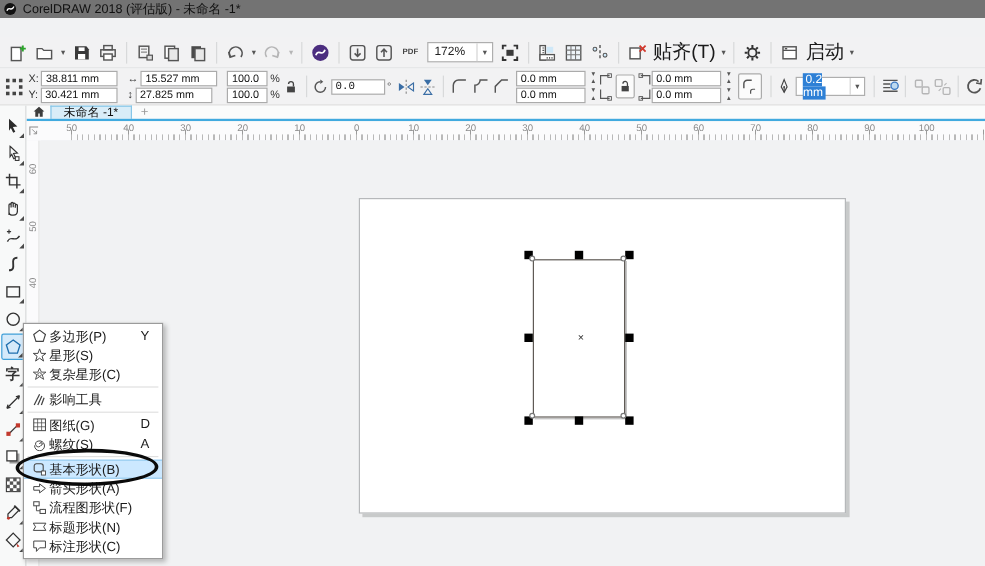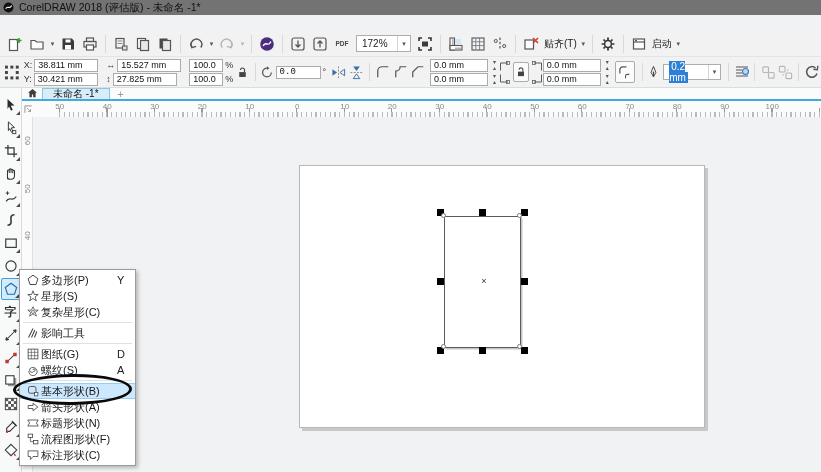--- a/index.html
+++ b/index.html
@@ -20,21 +20,21 @@
   
   .toolbar { position:absolute; left:0; top:31px; width:821px; height:26px; background:#f2f2f3;
              display:flex; align-items:center; padding-left:4px; border-bottom:1px solid #e3e4e5; }
   .tbtn { width:22px; height:22px; display:flex; align-items:center; justify-content:center; border-radius:2px; }
   .tsep { width:1px; height:18px; background:#d8d9da; margin:0 4px; }
   .drop { font-size:7px; color:#555; width:9px; text-align:center; }
   .grayed { opacity:.38; }
   .combo { display:flex; align-items:center; height:17px; background:#fff; border:1px solid #aeaeae; margin:0 3px; }
   .combo .cval { font-size:10px; padding:0 5px; min-width:40px; }
   .combo .cbtn { width:13px; height:100%; border-left:1px solid #d5d5d5; display:flex; align-items:center; justify-content:center; }
-  .tlabel { font-size:10px; color:#1a1a1a; padding:0 2px; }
+  .tlabel { font-size:16px; color:#1a1a1a; padding:0 2px; }
   svg.ic { display:block; }
 
   
   .propbar { position:absolute; left:0; top:57px; width:821px; height:31px; background:#f2f2f3;
              display:flex; align-items:center; padding-left:4px; border-bottom:1px solid #dcdddd; font-size:9px; }
   .stack { display:flex; flex-direction:column; gap:1px; justify-content:center; }
   .frow { display:flex; align-items:center; gap:2px; height:13px; }
   .fld { background:#fff; border:1px solid #ababab; height:13px; font-size:9px; display:flex;
          align-items:center; padding:0 3px; color:#111; }
   .w64 { width:64px; } .w34 { width:34px; } .w48 { width:48px;font-family:Liberation Mono, monospace; } .w38 { width:58px; }
@@ -705,40 +705,40 @@
           <svg class="ic" width="12" height="12" viewBox="0 0 16 16">
             <polygon points="1.5,6 8,6 8,3 14.5,8 8,13 8,10 1.5,10" fill="none" stroke="#444" stroke-width="1.1"></polygon>
           </svg>
         </span>
       <span class="flab">箭头形状(A)</span>
       <span class="fkey"></span>
     </div>
     <div class="fitem">
       <span class="fico">
           <svg class="ic" width="12" height="12" viewBox="0 0 16 16">
-            <polygon points="1,4 15,4 12.5,8 15,12 1,12 3.5,8" fill="none" stroke="#444" stroke-width="1.1"></polygon>
-          </svg>
-        </span>
-      <span class="flab">标题形状(N)</span>
-      <span class="fkey"></span>
-    </div>
-    <div class="fitem">
-      <span class="fico">
-          <svg class="ic" width="12" height="12" viewBox="0 0 16 16">
             <rect x="1.5" y="1.5" width="6" height="4.5" fill="none" stroke="#444" stroke-width="1.1"></rect>
             <rect x="8.5" y="10" width="6" height="4.5" fill="none" stroke="#444" stroke-width="1.1"></rect>
             <path d="M4.5 6v5.5h4" fill="none" stroke="#444" stroke-width="1"></path>
           </svg>
         </span>
       <span class="flab">流程图形状(F)</span>
       <span class="fkey"></span>
     </div>
     <div class="fitem">
       <span class="fico">
           <svg class="ic" width="12" height="12" viewBox="0 0 16 16">
+            <polygon points="1,4 15,4 12.5,8 15,12 1,12 3.5,8" fill="none" stroke="#444" stroke-width="1.1"></polygon>
+          </svg>
+        </span>
+      <span class="flab">标题形状(N)</span>
+      <span class="fkey"></span>
+    </div>
+    <div class="fitem">
+      <span class="fico">
+          <svg class="ic" width="12" height="12" viewBox="0 0 16 16">
             <path d="M1.5 2.5h13v7.5H8l-3.5 4v-4h-3z" fill="none" stroke="#444" stroke-width="1.1"></path>
           </svg>
         </span>
       <span class="flab">标注形状(C)</span>
       <span class="fkey"></span>
     </div>
   </div>
 
   <div class="annot-ellipse"></div>
 

